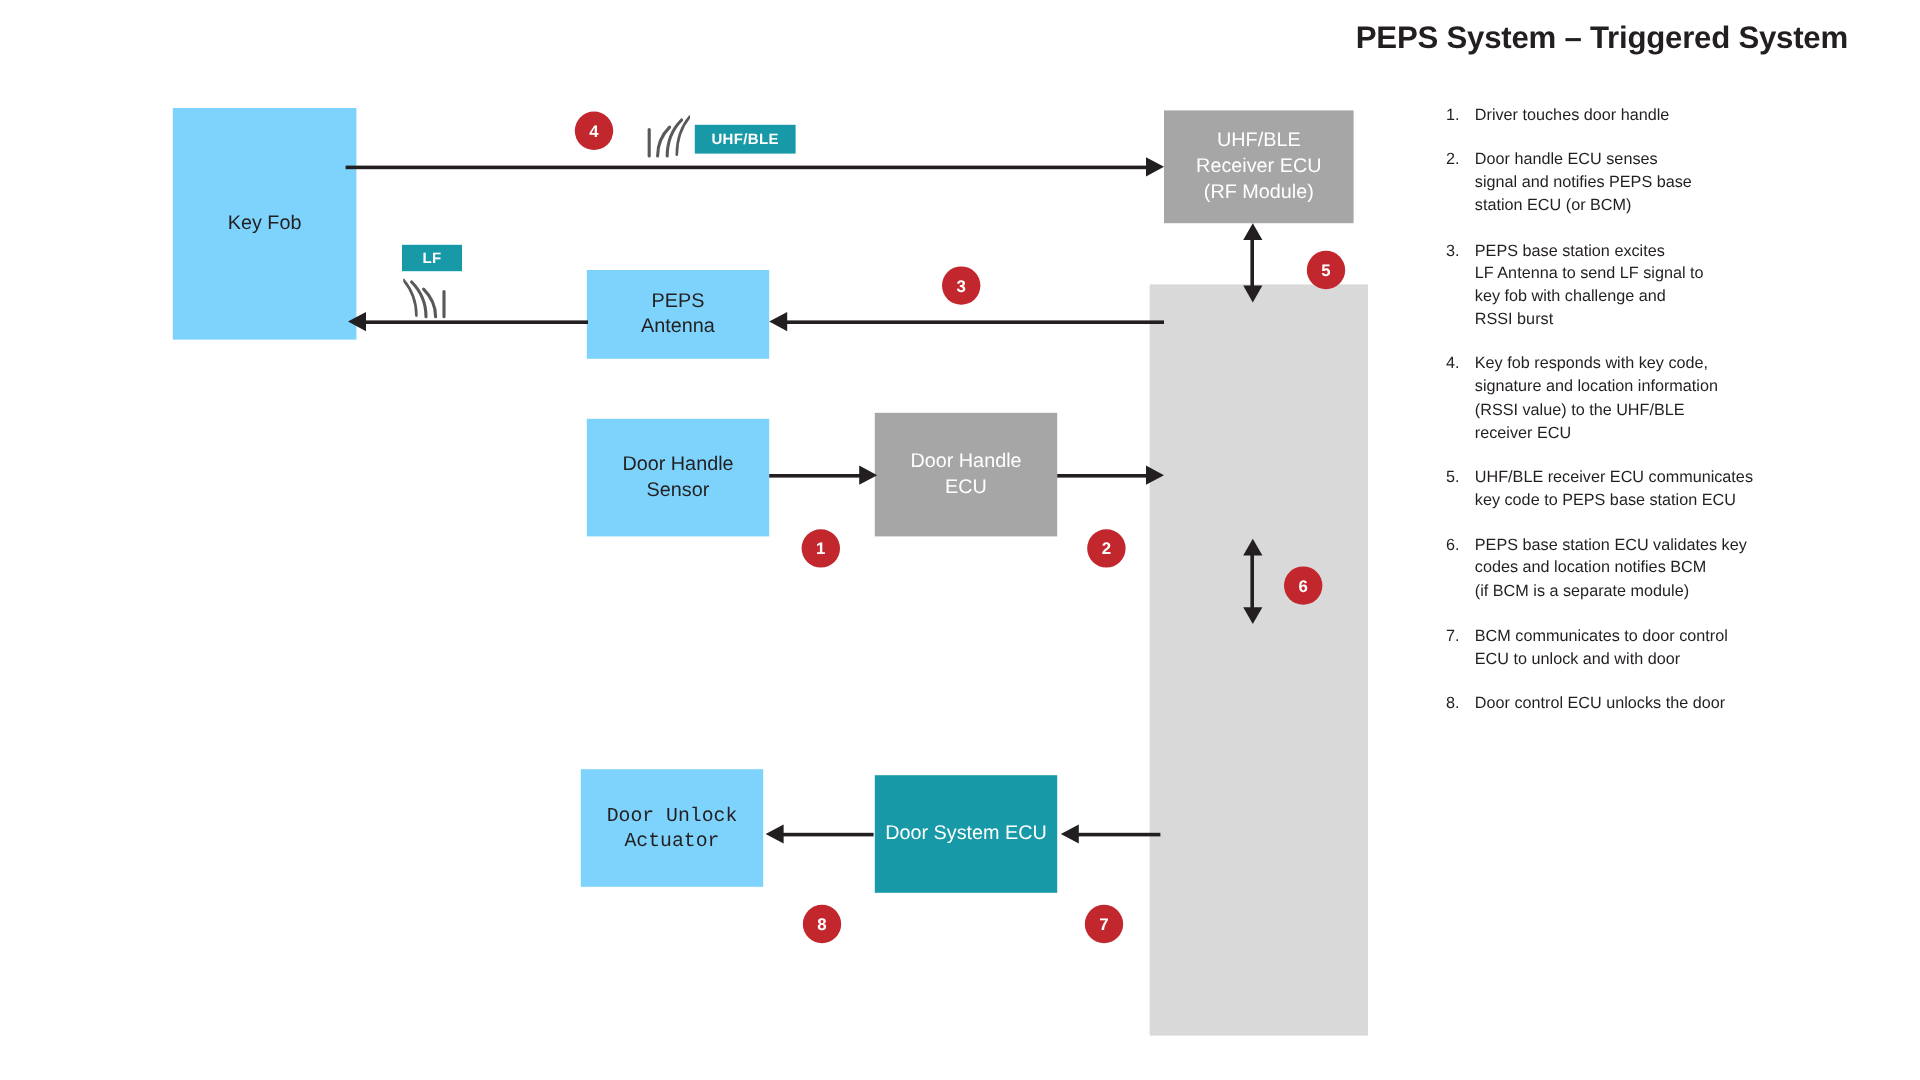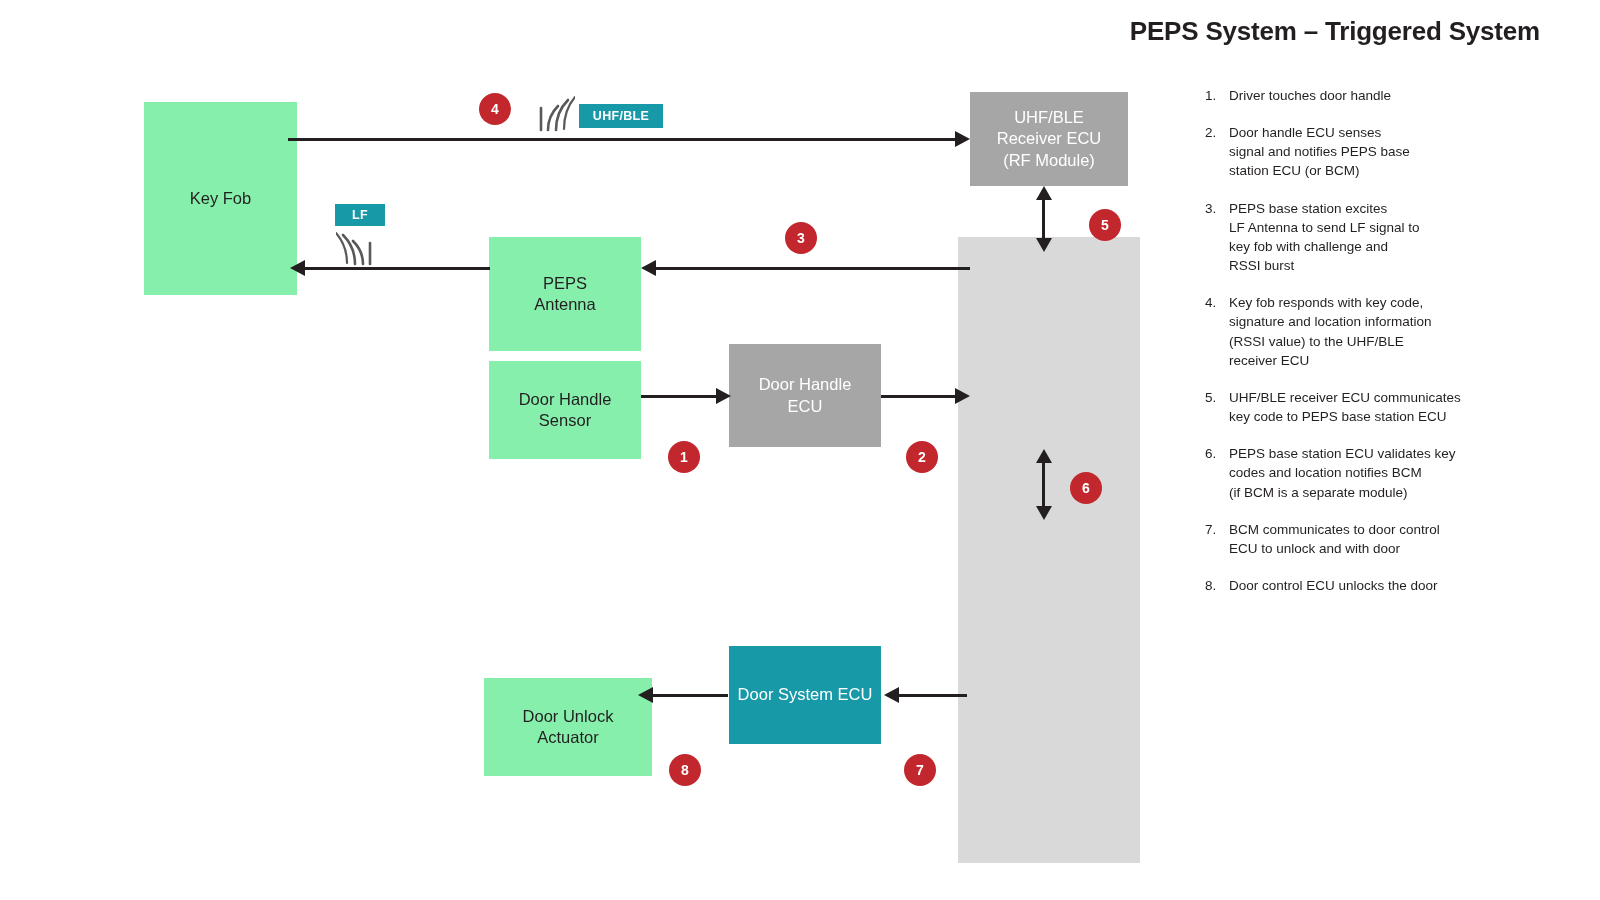--- a/index.html
+++ b/index.html
@@ -38,23 +38,22 @@
     position: absolute;
     box-sizing: border-box;
     display: flex;
     align-items: center;
     justify-content: center;
     text-align: center;
     line-height: 1.28;
     font-size: 16.5px;
   }
   .box-light {
-    background: #86efac;
+    background: #7dd3fc;
     color: #231f20;
-    margin-top: 12px;
   }
   .box-mid {
     background: #a6a6a6;
     color: #ffffff;
   }
   .box-dark {
     background: #878787;
     color: #ffffff;
   }
   .box-teal {
@@ -174,38 +173,38 @@
   <div class="box box-light" style="left:144px; top:90px; width:153px; height:193px;">
     <span style="white-space:pre-line">Key Fob</span>
   </div>
 
   <div class="box box-mid" style="left:970px; top:92px; width:158px; height:94px;">
     <span style="white-space:pre-line">UHF/BLE
 Receiver ECU
 (RF Module)</span>
   </div>
 
-  <div class="box box-light" style="left:489px; top:225px; width:152px; height:114px;">
+  <div class="box box-light" style="left:489px; top:225px; width:152px; height:74px;">
     <span style="white-space:pre-line">PEPS
 Antenna</span>
   </div>
 
 
   <div class="box box-light" style="left:489px; top:349px; width:152px; height:98px;">
     <span style="white-space:pre-line">Door Handle
 Sensor</span>
   </div>
 
   <div class="box box-mid" style="left:729px; top:344px; width:152px; height:103px;">
     <span style="white-space:pre-line">Door Handle
 ECU</span>
   </div>
 
 
-  <div class="box box-light" style="left:484px; top:666px; width:168px; height:98px;">
+  <div class="box box-light" style="left:484px; top:641px; width:152px; height:98px;font-family:Liberation Mono, monospace;">
     <span style="white-space:pre-line">Door Unlock
 Actuator</span>
   </div>
 
   <div class="box box-teal" style="left:729px; top:646px; width:152px; height:98px;">
     <span style="white-space:pre-line">Door System ECU</span>
   </div>
 
   <div class="hline" style="left:288px; top:138px; width:667px;"></div>
   <div class="arrow arrow-right" style="left:955px; top:131px;"></div>

